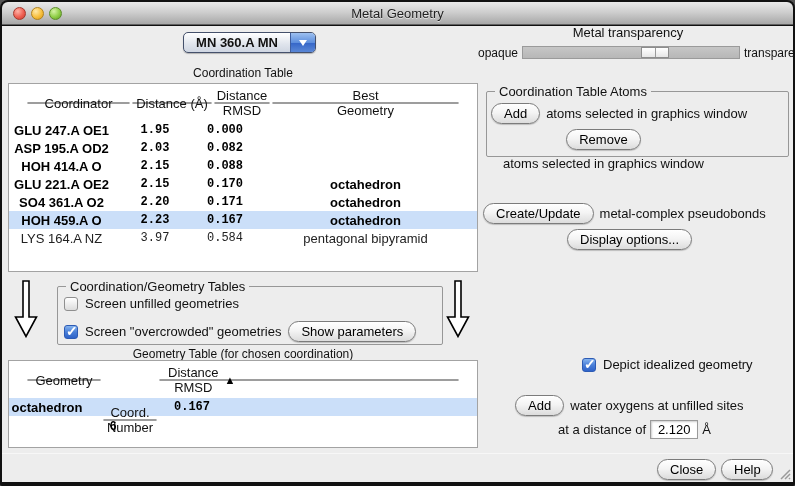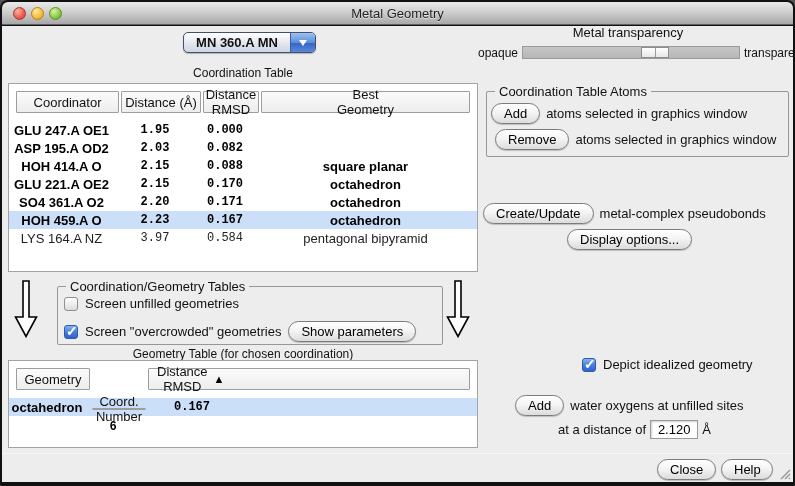--- a/index.html
+++ b/index.html
@@ -42,21 +42,21 @@
     width:25px; height:100%; border-left:1px solid #3f5e9e; border-radius:0 4px 4px 0;
     background:linear-gradient(180deg,#9dc0f0 0%,#5e8fdd 50%,#3566c8 52%,#5a87d6 100%);
     display:flex; align-items:center; justify-content:center;
   }
   .tri-down { width:0; height:0; border-left:4px solid transparent; border-right:4px solid transparent; border-top:6px solid #fff; }
 
   .cap { position:absolute; text-align:center; font-size:12px; color:#111; }
 
   
   .tbl { position:absolute; background:#fff; border:1px solid #a3a3a3; }
-  .thead { display:flex; gap:2px; padding:7px; height:36px; }
+  .thead { display:flex; gap:2px; padding:18px; height:36px; }
   .th {
     background:linear-gradient(180deg,#fbfbfb,#ededed);
     border:1px solid #9d9d9d; border-radius:1px;
     display:flex; flex-direction:column; align-items:center; justify-content:center;
     font-size:13px; color:#111; line-height:15px;
   }
   .tbody { padding-top:1px; }
   .trow { display:flex; gap:2px; padding:0 1px; height:18px; align-items:center; }
   .trow.sel { background:#cbdff9; }
   .cell { text-align:center; font-size:13px; font-weight:700; color:#000; overflow:hidden; white-space:nowrap; }
@@ -180,21 +180,20 @@
       </div>
       <div class="trow">
         <div class="cell w1">ASP 195.A OD2</div>
         <div class="cell w2 num">2.03</div>
         <div class="cell w3 num">0.082</div>
       </div>
       <div class="trow">
         <div class="cell w1">HOH 414.A O</div>
         <div class="cell w2 num">2.15</div>
         <div class="cell w3 num">0.088</div>
-        <div class="cell w4">square planar</div>
       </div>
       <div class="trow">
         <div class="cell w1">GLU 221.A OE2</div>
         <div class="cell w2 num">2.15</div>
         <div class="cell w3 num">0.170</div>
         <div class="cell w4">octahedron</div>
       </div>
       <div class="trow">
         <div class="cell w1">SO4 361.A O2</div>
         <div class="cell w2 num">2.20</div>
@@ -215,21 +214,21 @@
       </div>
     </div>
   </div>
 
   <div class="group" style="left:486px; top:91px; width:303px; height:66px;">
     <span class="glabel">Coordination Table Atoms</span>
     <div class="row-flex" style="left:4px; top:11px;">
       <span class="pill">Add</span>
       <span>atoms selected in graphics window</span>
     </div>
-    <div class="row-flex" style="left:8px; top:37px;">
+    <div class="row-flex" style="left:16px; top:37px;flex-direction:column;">
       <span class="pill">Remove</span>
       <span>atoms selected in graphics window</span>
     </div>
   </div>
 
   <div class="row-flex" style="left:483px; top:203px;">
     <span class="pill">Create/Update</span>
     <span>metal-complex pseudobonds</span>
   </div>
   <span class="pill abs" style="left:567px; top:229px;">Display options...</span>

